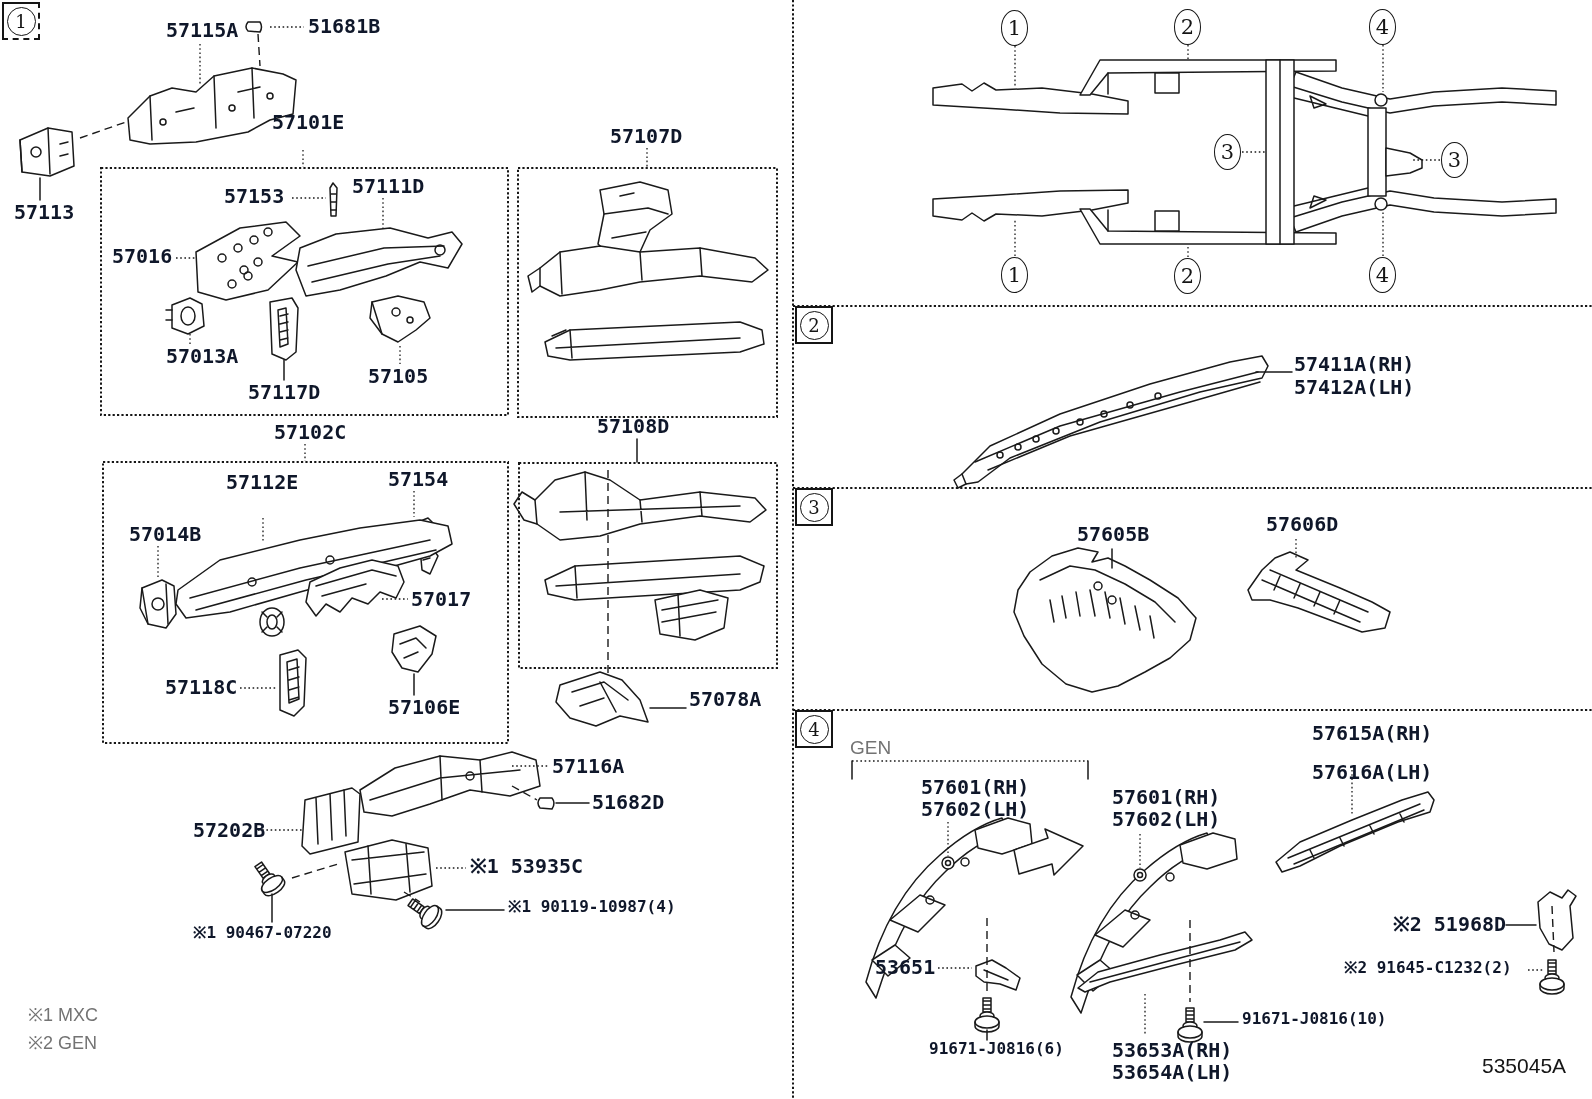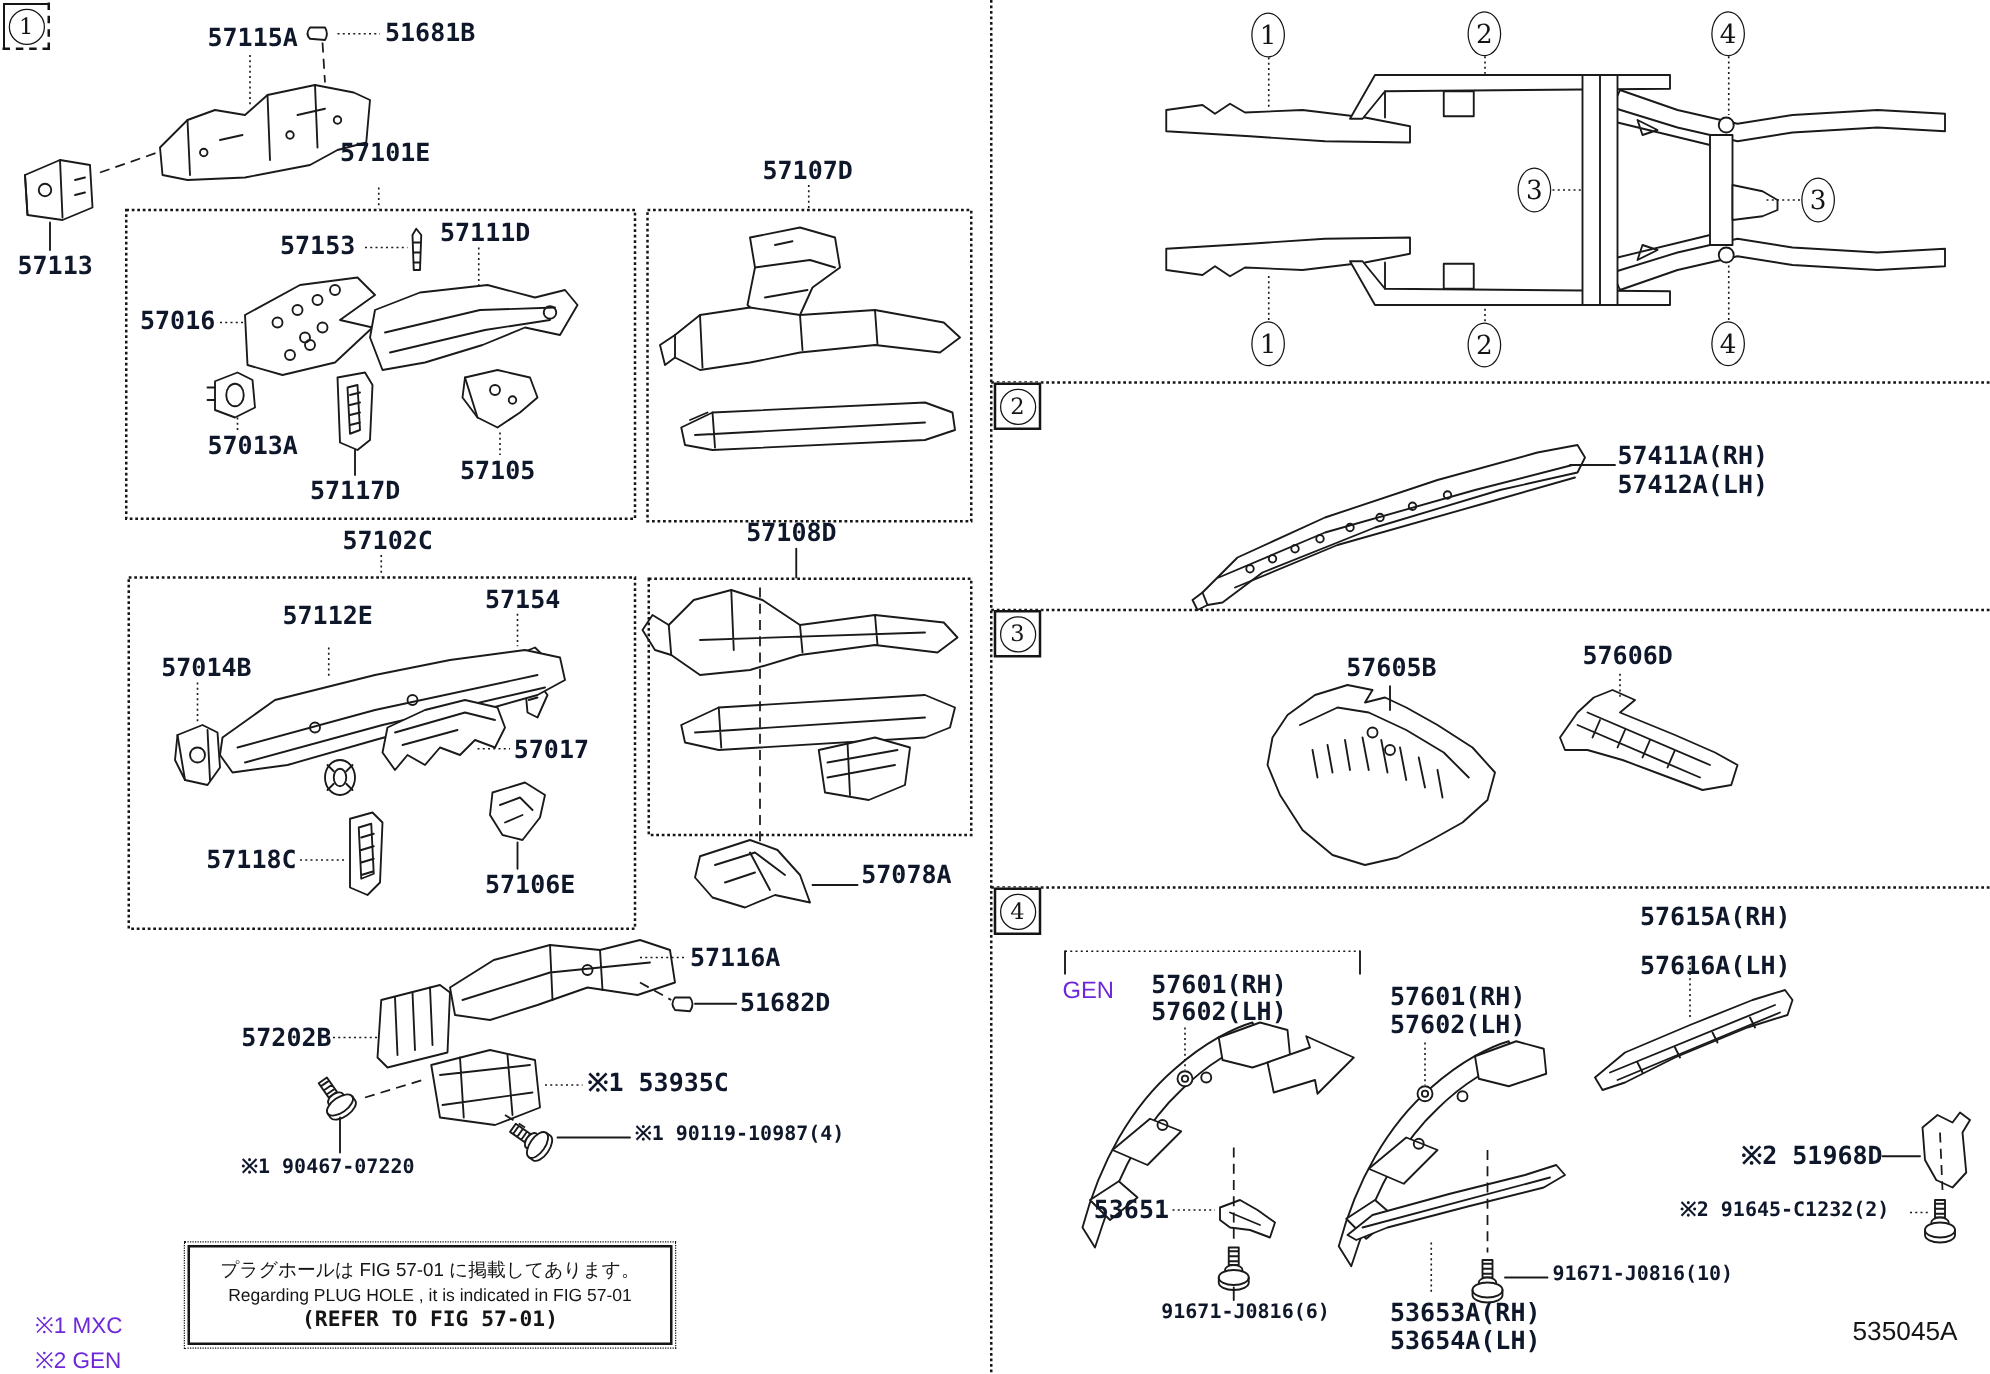--- a/index.html
+++ b/index.html
@@ -8,21 +8,21 @@
   svg.art{position:absolute;left:0;top:0;}
   svg.art *{vector-effect:non-scaling-stroke;}
   .ln{fill:none;stroke:#1a1a1a;stroke-width:1.5;stroke-linejoin:round;stroke-linecap:round;}
   .fw{fill:#ffffff;stroke:#1a1a1a;stroke-width:1.5;stroke-linejoin:round;}
   .dot{fill:none;stroke:#1a1a1a;stroke-width:1.3;stroke-dasharray:1.6 2.6;}
   .dsh{fill:none;stroke:#1a1a1a;stroke-width:1.4;stroke-dasharray:8 5;}
   .box{fill:none;stroke:#161616;stroke-width:2;stroke-dasharray:2.2 2.2;}
   .pl{position:absolute;white-space:nowrap;font:700 20px "DejaVu Sans Mono",monospace;
       letter-spacing:0;color:#0f172a;line-height:1.05;}
   .pl-sm{font-size:16px;}
-  .txt{position:absolute;white-space:nowrap;font:400 18px "Liberation Sans",sans-serif;color:#6d28d9;margin-top:45px;}
+  .txt{position:absolute;white-space:nowrap;font:400 18px "Liberation Sans",sans-serif;color:#737373;}
   .badge{position:absolute;width:38px;height:38px;border:2px solid #151515;background:#fff;
          display:flex;align-items:center;justify-content:center;box-sizing:border-box;}
   .badge.dashed{border-right-style:dashed;border-bottom-style:dashed;}
   .badge .bc{width:27px;height:27px;border:1.7px solid #151515;border-radius:50%;
          display:flex;align-items:center;justify-content:center;
          font:400 18px "DejaVu Serif",serif;}
   .co{position:absolute;width:27px;height:36px;border:1.8px solid #151515;border-radius:50%;
       background:#fff;display:flex;align-items:center;justify-content:center;
       font:400 21px "DejaVu Serif",serif;box-sizing:border-box;}
   .notebox{position:absolute;left:150px;top:996px;width:384px;height:76px;background:#fff;
@@ -373,21 +373,21 @@
 <div class="pl" style="left:272px;top:112px">57101E</div>
 <div class="pl" style="left:224px;top:186px">57153</div>
 <div class="pl" style="left:352px;top:176px">57111D</div>
 <div class="pl" style="left:112px;top:246px">57016</div>
 <div class="pl" style="left:166px;top:346px">57013A</div>
 <div class="pl" style="left:248px;top:382px">57117D</div>
 <div class="pl" style="left:368px;top:366px">57105</div>
 <div class="pl" style="left:610px;top:126px">57107D</div>
 <div class="pl" style="left:274px;top:422px">57102C</div>
 <div class="pl" style="left:388px;top:469px">57154</div>
-<div class="pl" style="left:226px;top:482px">57112E</div>
+<div class="pl" style="left:226px;top:472px">57112E</div>
 <div class="pl" style="left:129px;top:524px">57014B</div>
 <div class="pl" style="left:411px;top:589px">57017</div>
 <div class="pl" style="left:165px;top:677px">57118C</div>
 <div class="pl" style="left:388px;top:697px">57106E</div>
 <div class="pl" style="left:597px;top:416px">57108D</div>
 <div class="pl" style="left:689px;top:689px">57078A</div>
 <div class="pl" style="left:552px;top:756px">57116A</div>
 <div class="pl" style="left:592px;top:792px">51682D</div>
 <div class="pl" style="left:193px;top:820px">57202B</div>
 <div class="pl" style="left:470px;top:856px">※1 53935C</div>
@@ -410,21 +410,16 @@
 <div class="pl" style="left:1393px;top:914px">※2 51968D</div>
 <div class="pl pl-sm" style="left:1344px;top:960px">※2 91645-C1232(2)</div>
 <div class="pl pl-sm" style="left:929px;top:1041px">91671-J0816(6)</div>
 <div class="pl pl-sm" style="left:1242px;top:1011px">91671-J0816(10)</div>
 <div class="pl" style="left:1112px;top:1040px">53653A(RH)</div>
 <div class="pl" style="left:1112px;top:1062px">53654A(LH)</div>
 
 <div class="txt" style="left:28px;top:1002px">※1 MXC</div>
 <div class="txt" style="left:28px;top:1030px">※2 GEN</div>
 
-<div class="notebox">
-  <div class="jp">プラグホールは FIG 57-01 に掲載してあります。</div>
-  <div class="en">Regarding PLUG HOLE , it is indicated in FIG 57-01</div>
-  <div class="ref">(REFER TO FIG 57-01)</div>
+
+<div class="docnum">535045A</div>
+
 </div>
 
-<div class="docnum">535045A</div>
-
-</div>
-
 </body></html>

